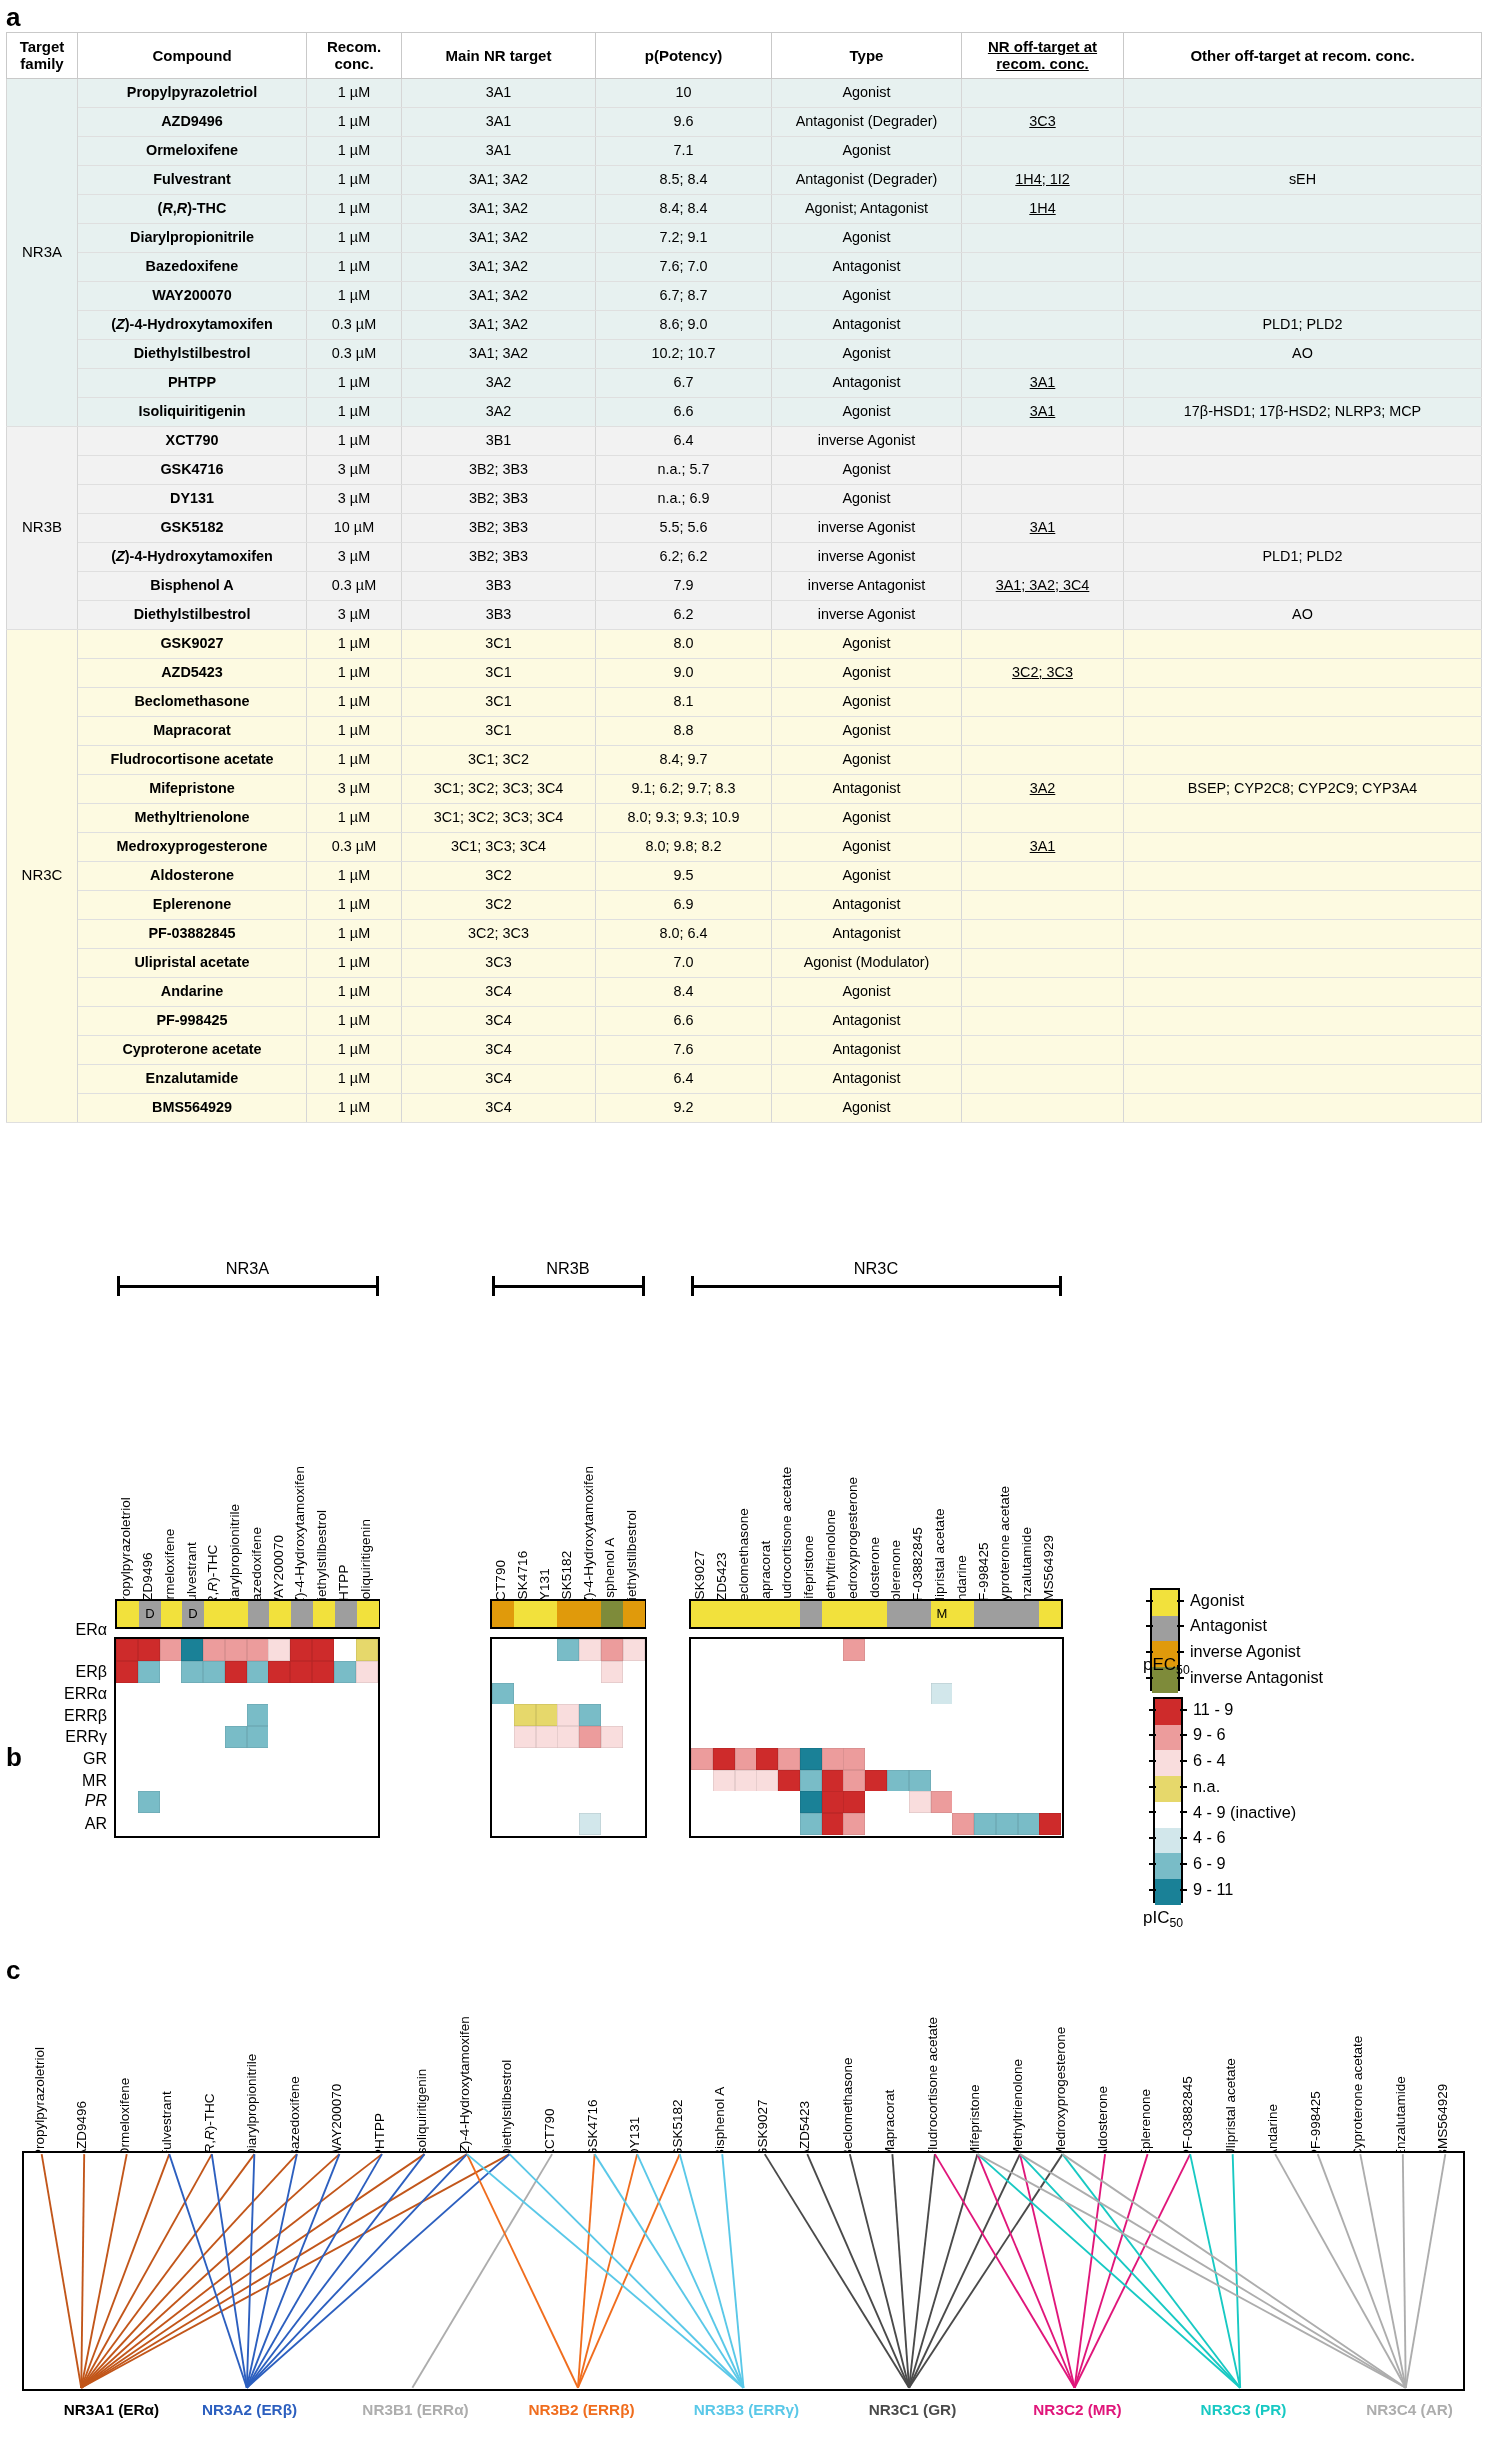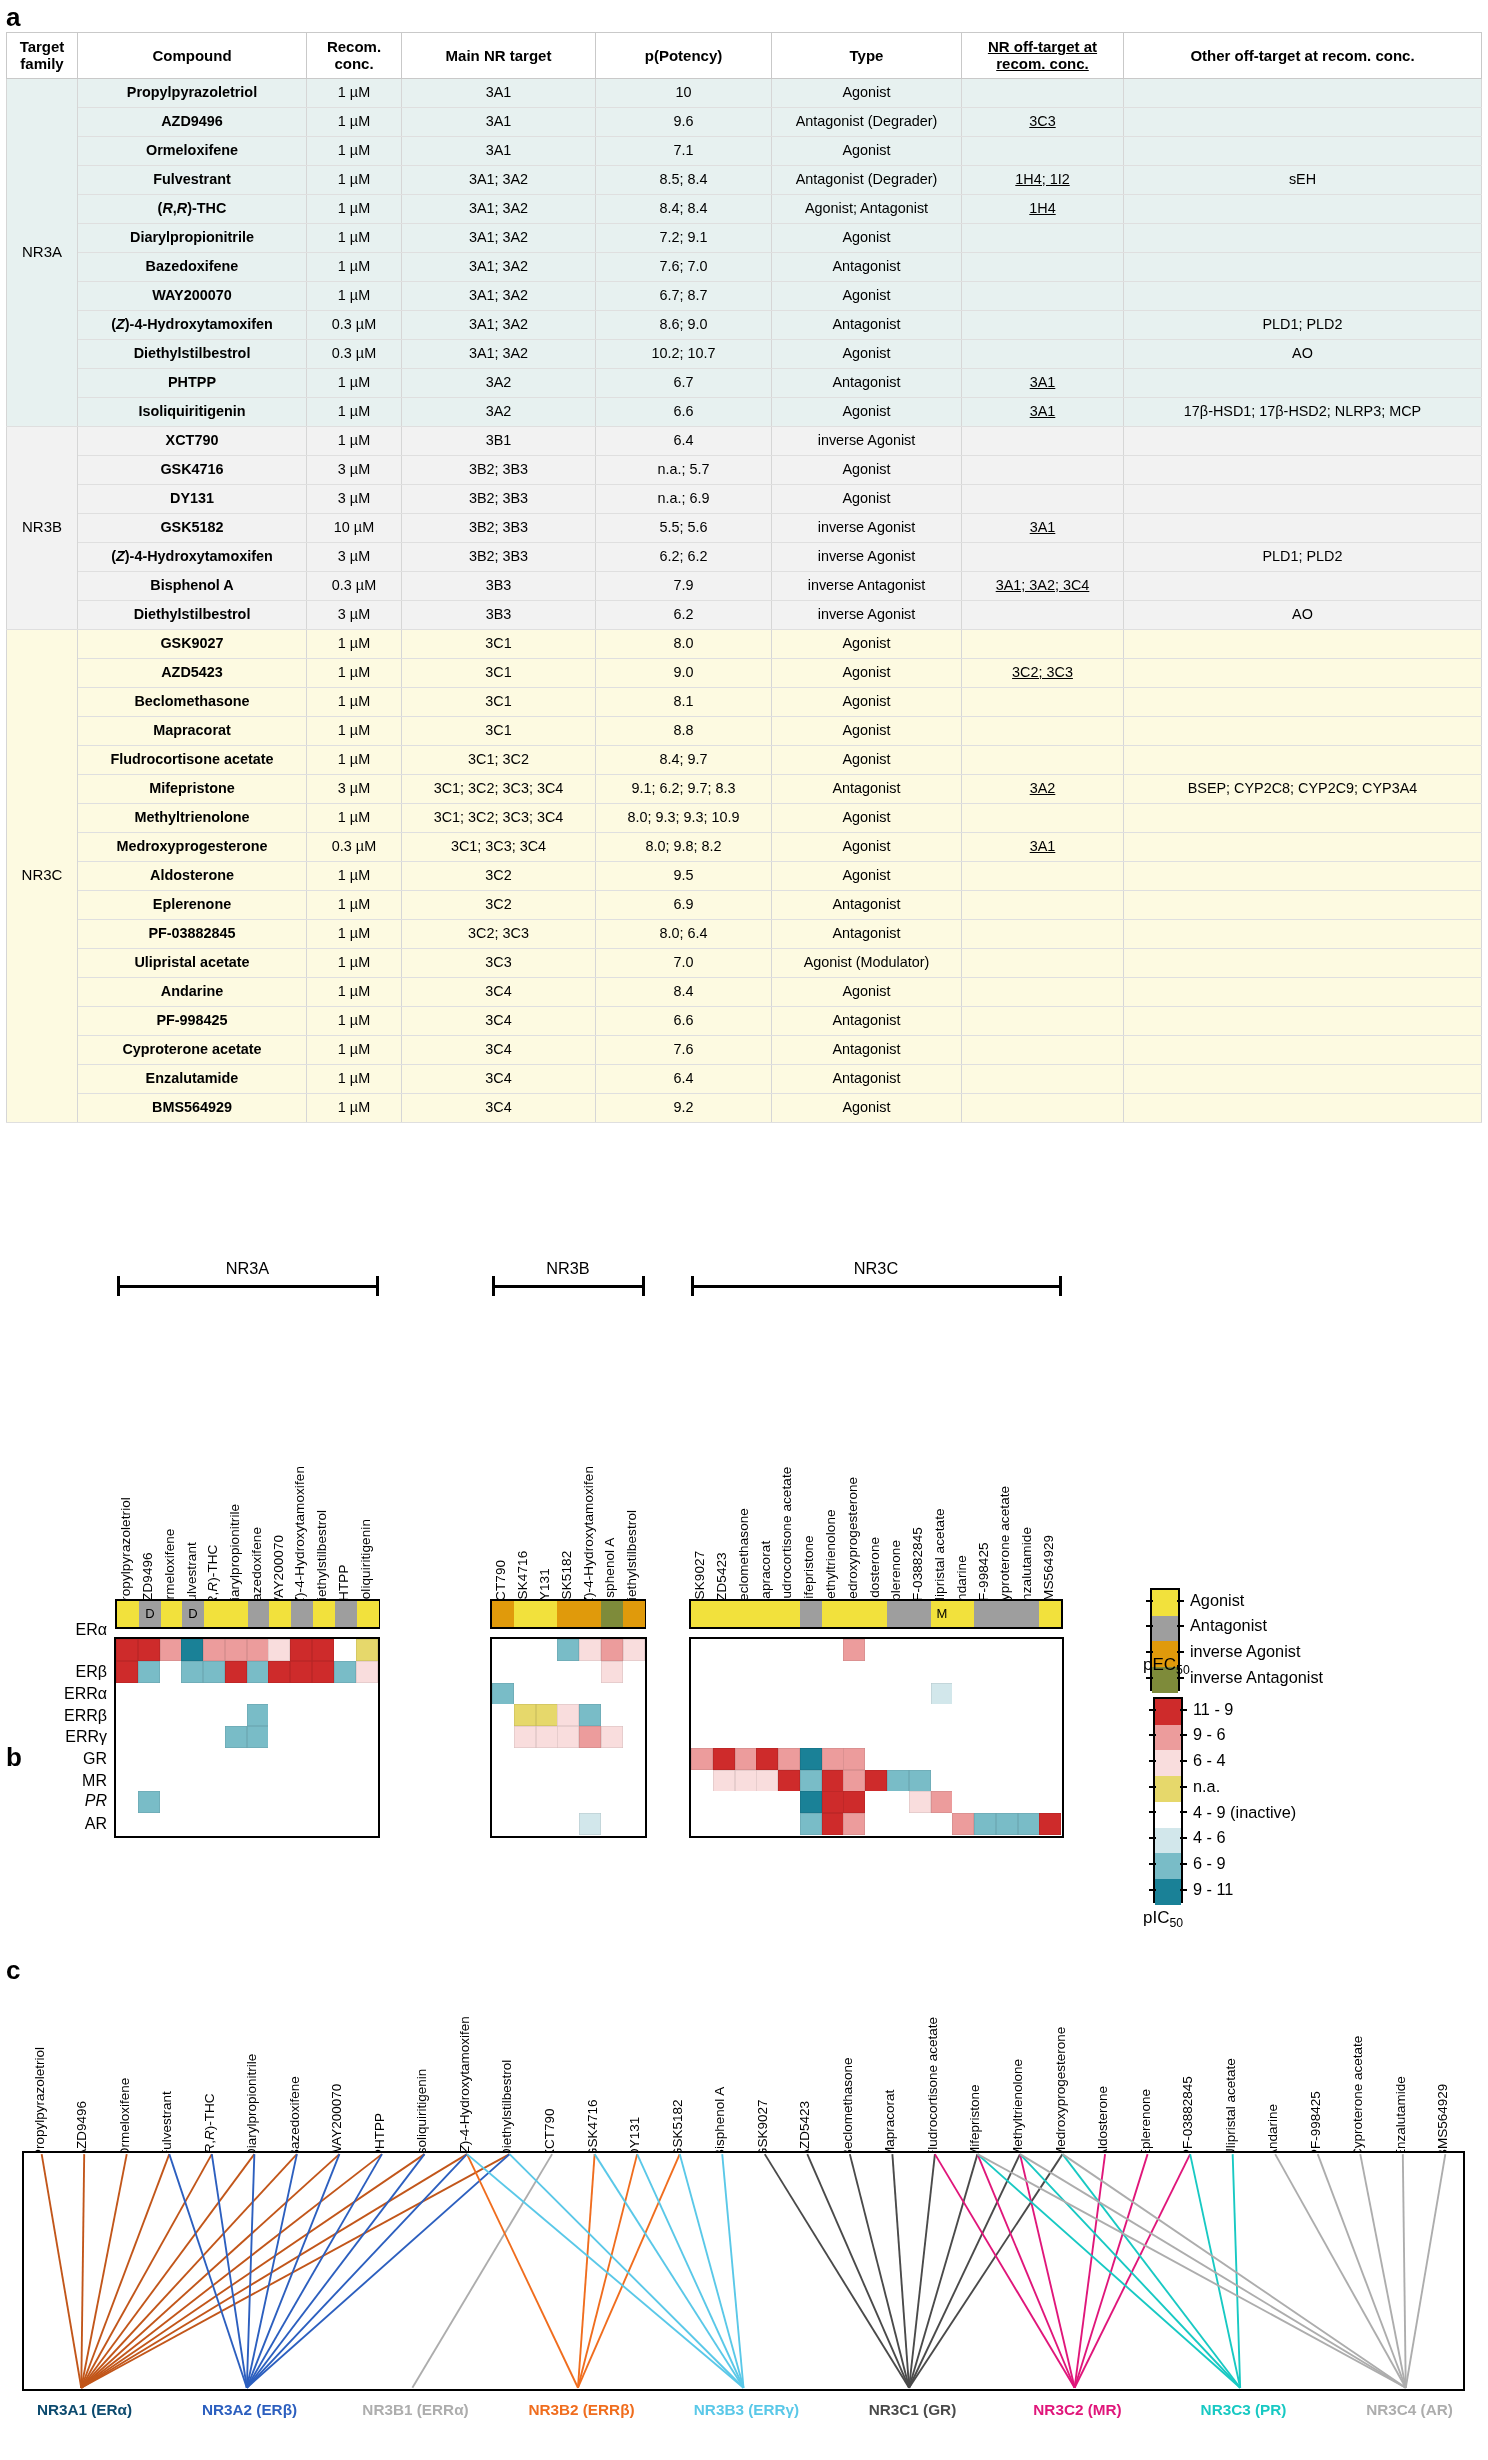--- a/index.html
+++ b/index.html
@@ -1027,21 +1027,21 @@
       <line x1="1245.151515151515" y1="186" x2="1252.75" y2="422" stroke="#18C9C3" stroke-width="1.9"></line>
       <line x1="987.3333333333333" y1="186" x2="1420" y2="422" stroke="#ADADAD" stroke-width="1.9"></line>
       <line x1="1030.3030303030303" y1="186" x2="1420" y2="422" stroke="#ADADAD" stroke-width="1.9"></line>
       <line x1="1073.2727272727273" y1="186" x2="1420" y2="422" stroke="#ADADAD" stroke-width="1.9"></line>
       <line x1="1288.121212121212" y1="186" x2="1420" y2="422" stroke="#ADADAD" stroke-width="1.9"></line>
       <line x1="1331.090909090909" y1="186" x2="1420" y2="422" stroke="#ADADAD" stroke-width="1.9"></line>
       <line x1="1374.060606060606" y1="186" x2="1420" y2="422" stroke="#ADADAD" stroke-width="1.9"></line>
       <line x1="1417.030303030303" y1="186" x2="1420" y2="422" stroke="#ADADAD" stroke-width="1.9"></line>
       <line x1="1460" y1="186" x2="1420" y2="422" stroke="#ADADAD" stroke-width="1.9"></line>
     </svg>
-    <div class="nrlabel" style="left: 10px; top: 431px; width: 149px; text-align: center; color: #0c4a6e;">NR3A1 (ERα)</div>
+    <div class="nrlabel" style="left: 10px; top: 431px; width: 149px; text-align: right; color: #000000;">NR3A1 (ERα)</div>
     <div class="nrlabel" style="left: 175px; top: 431px; width: 149px; text-align: center; color: rgb(44, 95, 191);">NR3A2 (ERβ)</div>
     <div class="nrlabel" style="left: 341px; top: 431px; width: 149px; text-align: center; color: rgb(173, 173, 173);">NR3B1 (ERRα)</div>
     <div class="nrlabel" style="left: 507px; top: 431px; width: 149px; text-align: center; color: rgb(240, 109, 30);">NR3B2 (ERRβ)</div>
     <div class="nrlabel" style="left: 672px; top: 431px; width: 149px; text-align: center; color: rgb(90, 200, 232);">NR3B3 (ERRγ)</div>
     <div class="nrlabel" style="left: 838px; top: 431px; width: 149px; text-align: center; color: rgb(74, 74, 74);">NR3C1 (GR)</div>
     <div class="nrlabel" style="left: 1003px; top: 431px; width: 149px; text-align: center; color: rgb(224, 22, 122);">NR3C2 (MR)</div>
     <div class="nrlabel" style="left: 1169px; top: 431px; width: 149px; text-align: center; color: rgb(24, 201, 195);">NR3C3 (PR)</div>
     <div class="nrlabel" style="left: 1335px; top: 431px; width: 149px; text-align: center; color: rgb(173, 173, 173);">NR3C4 (AR)</div>
   </div>
 

